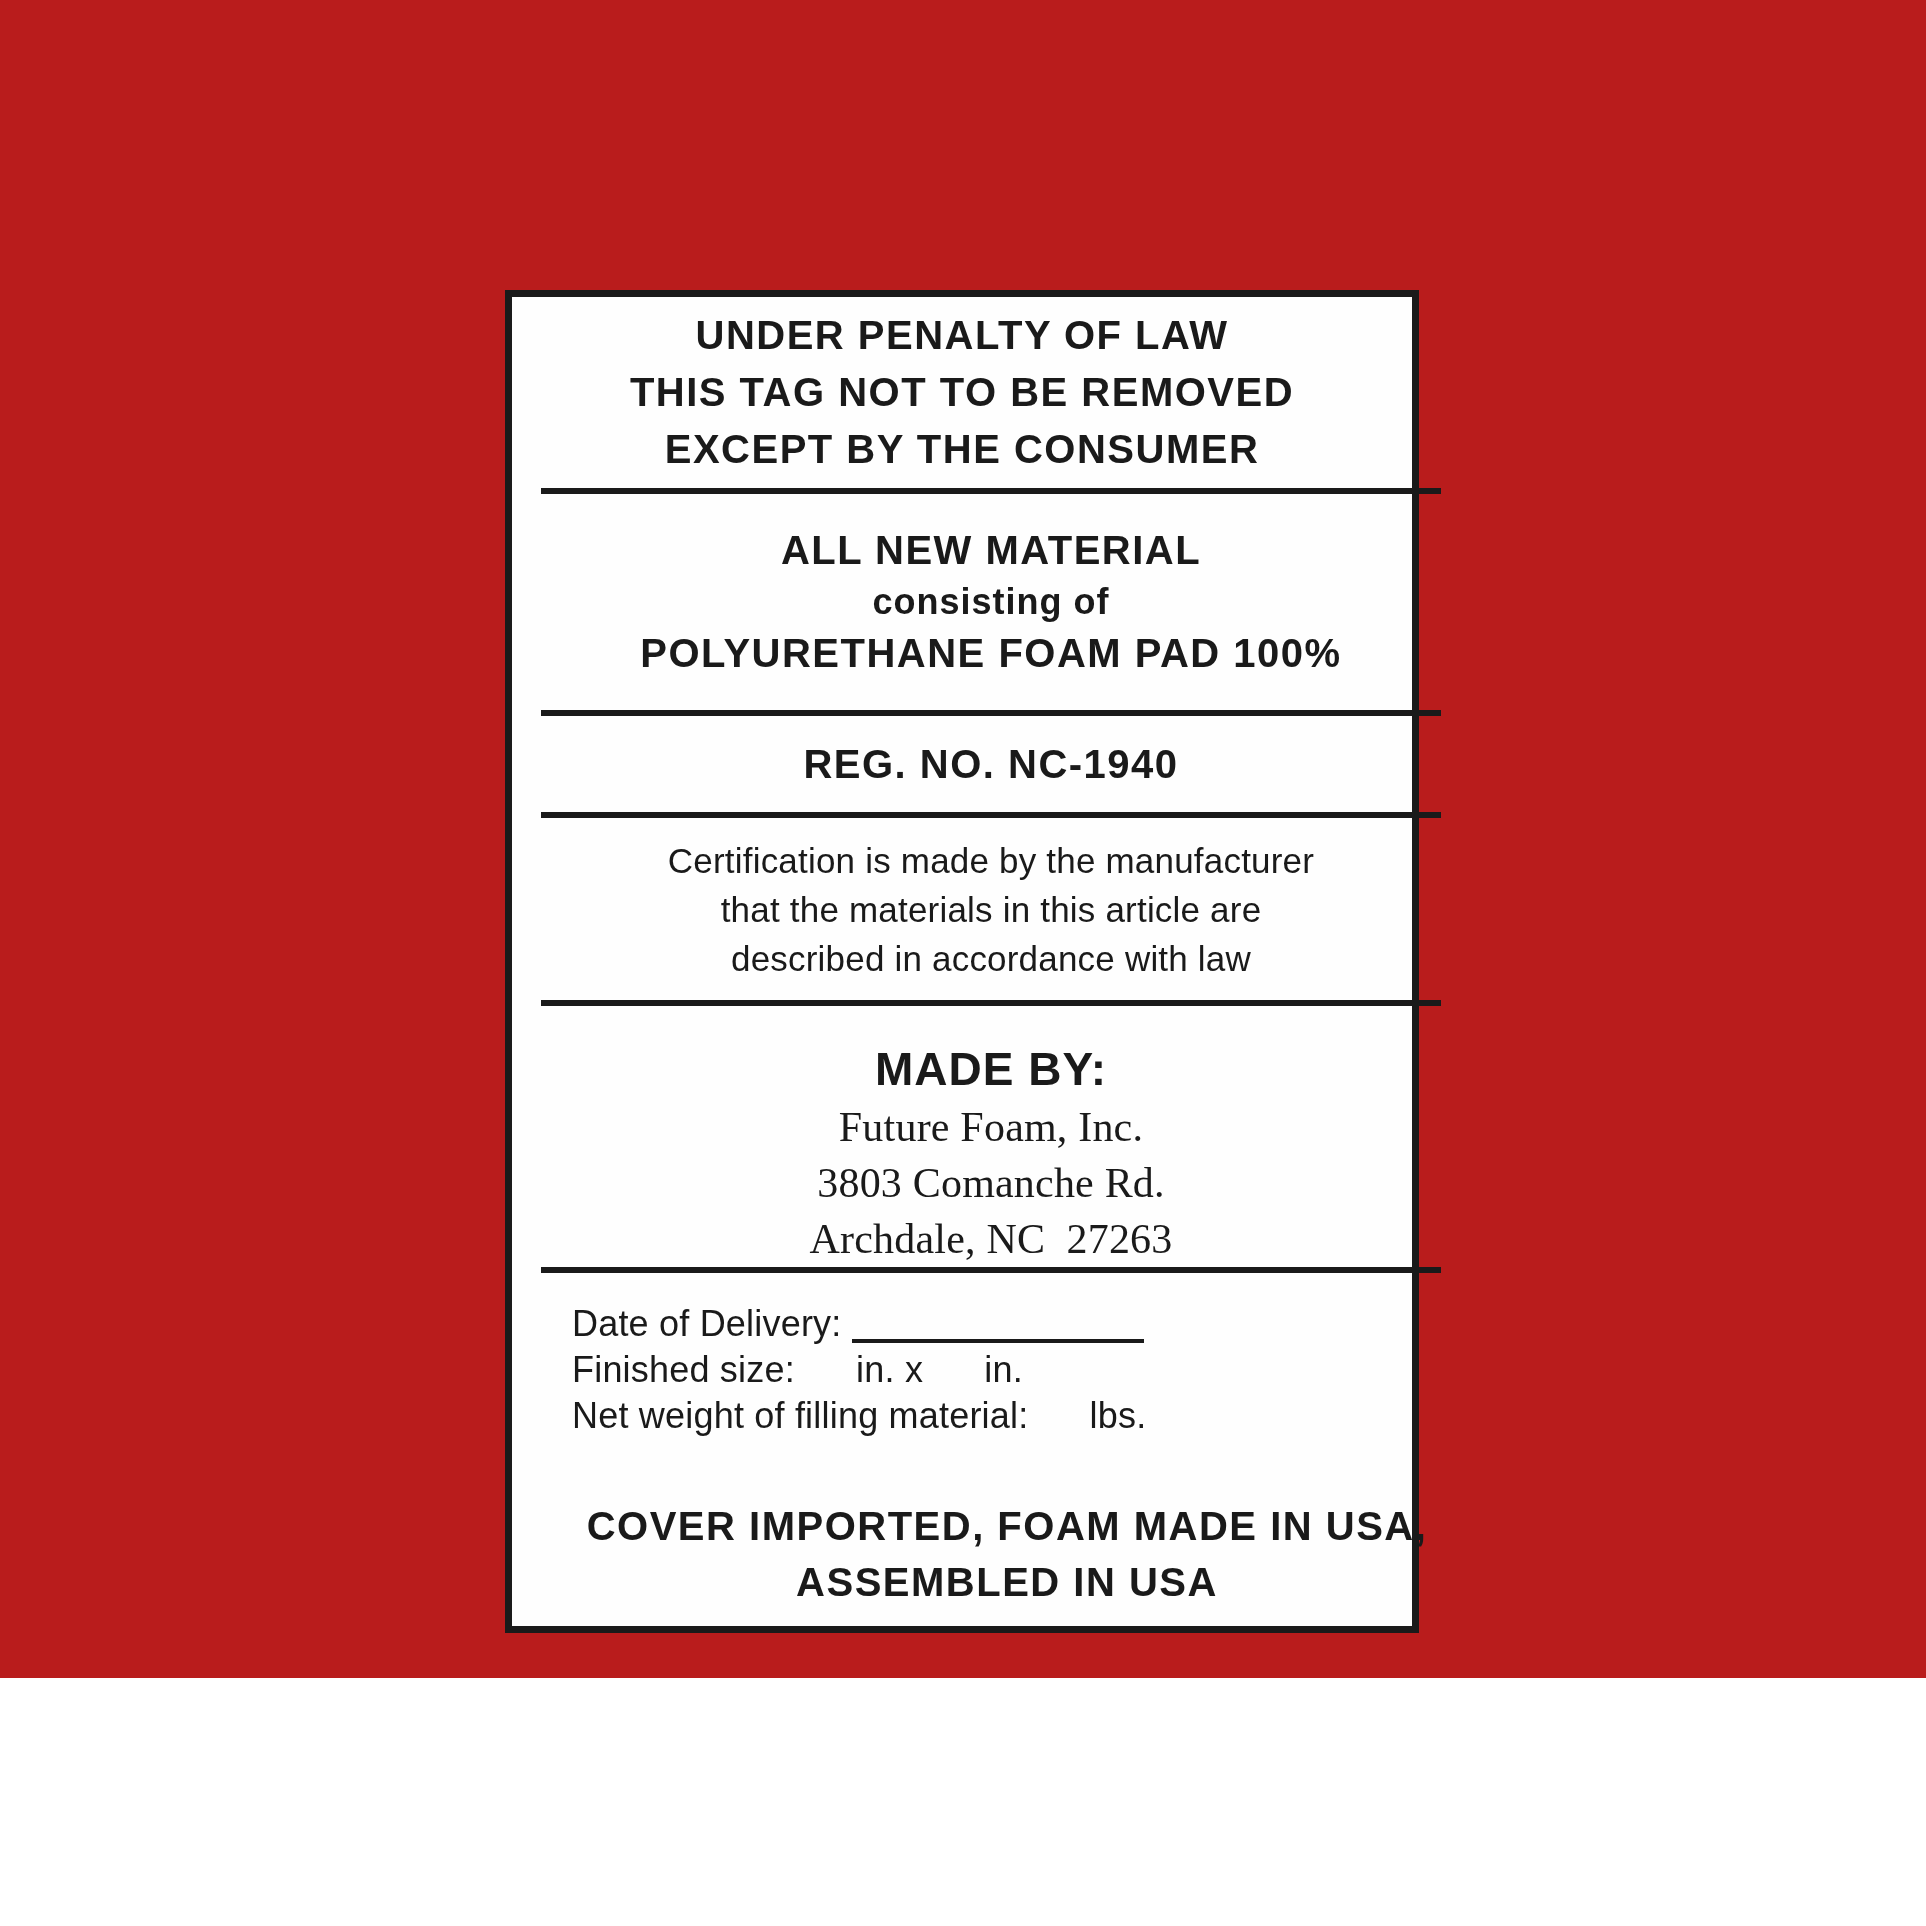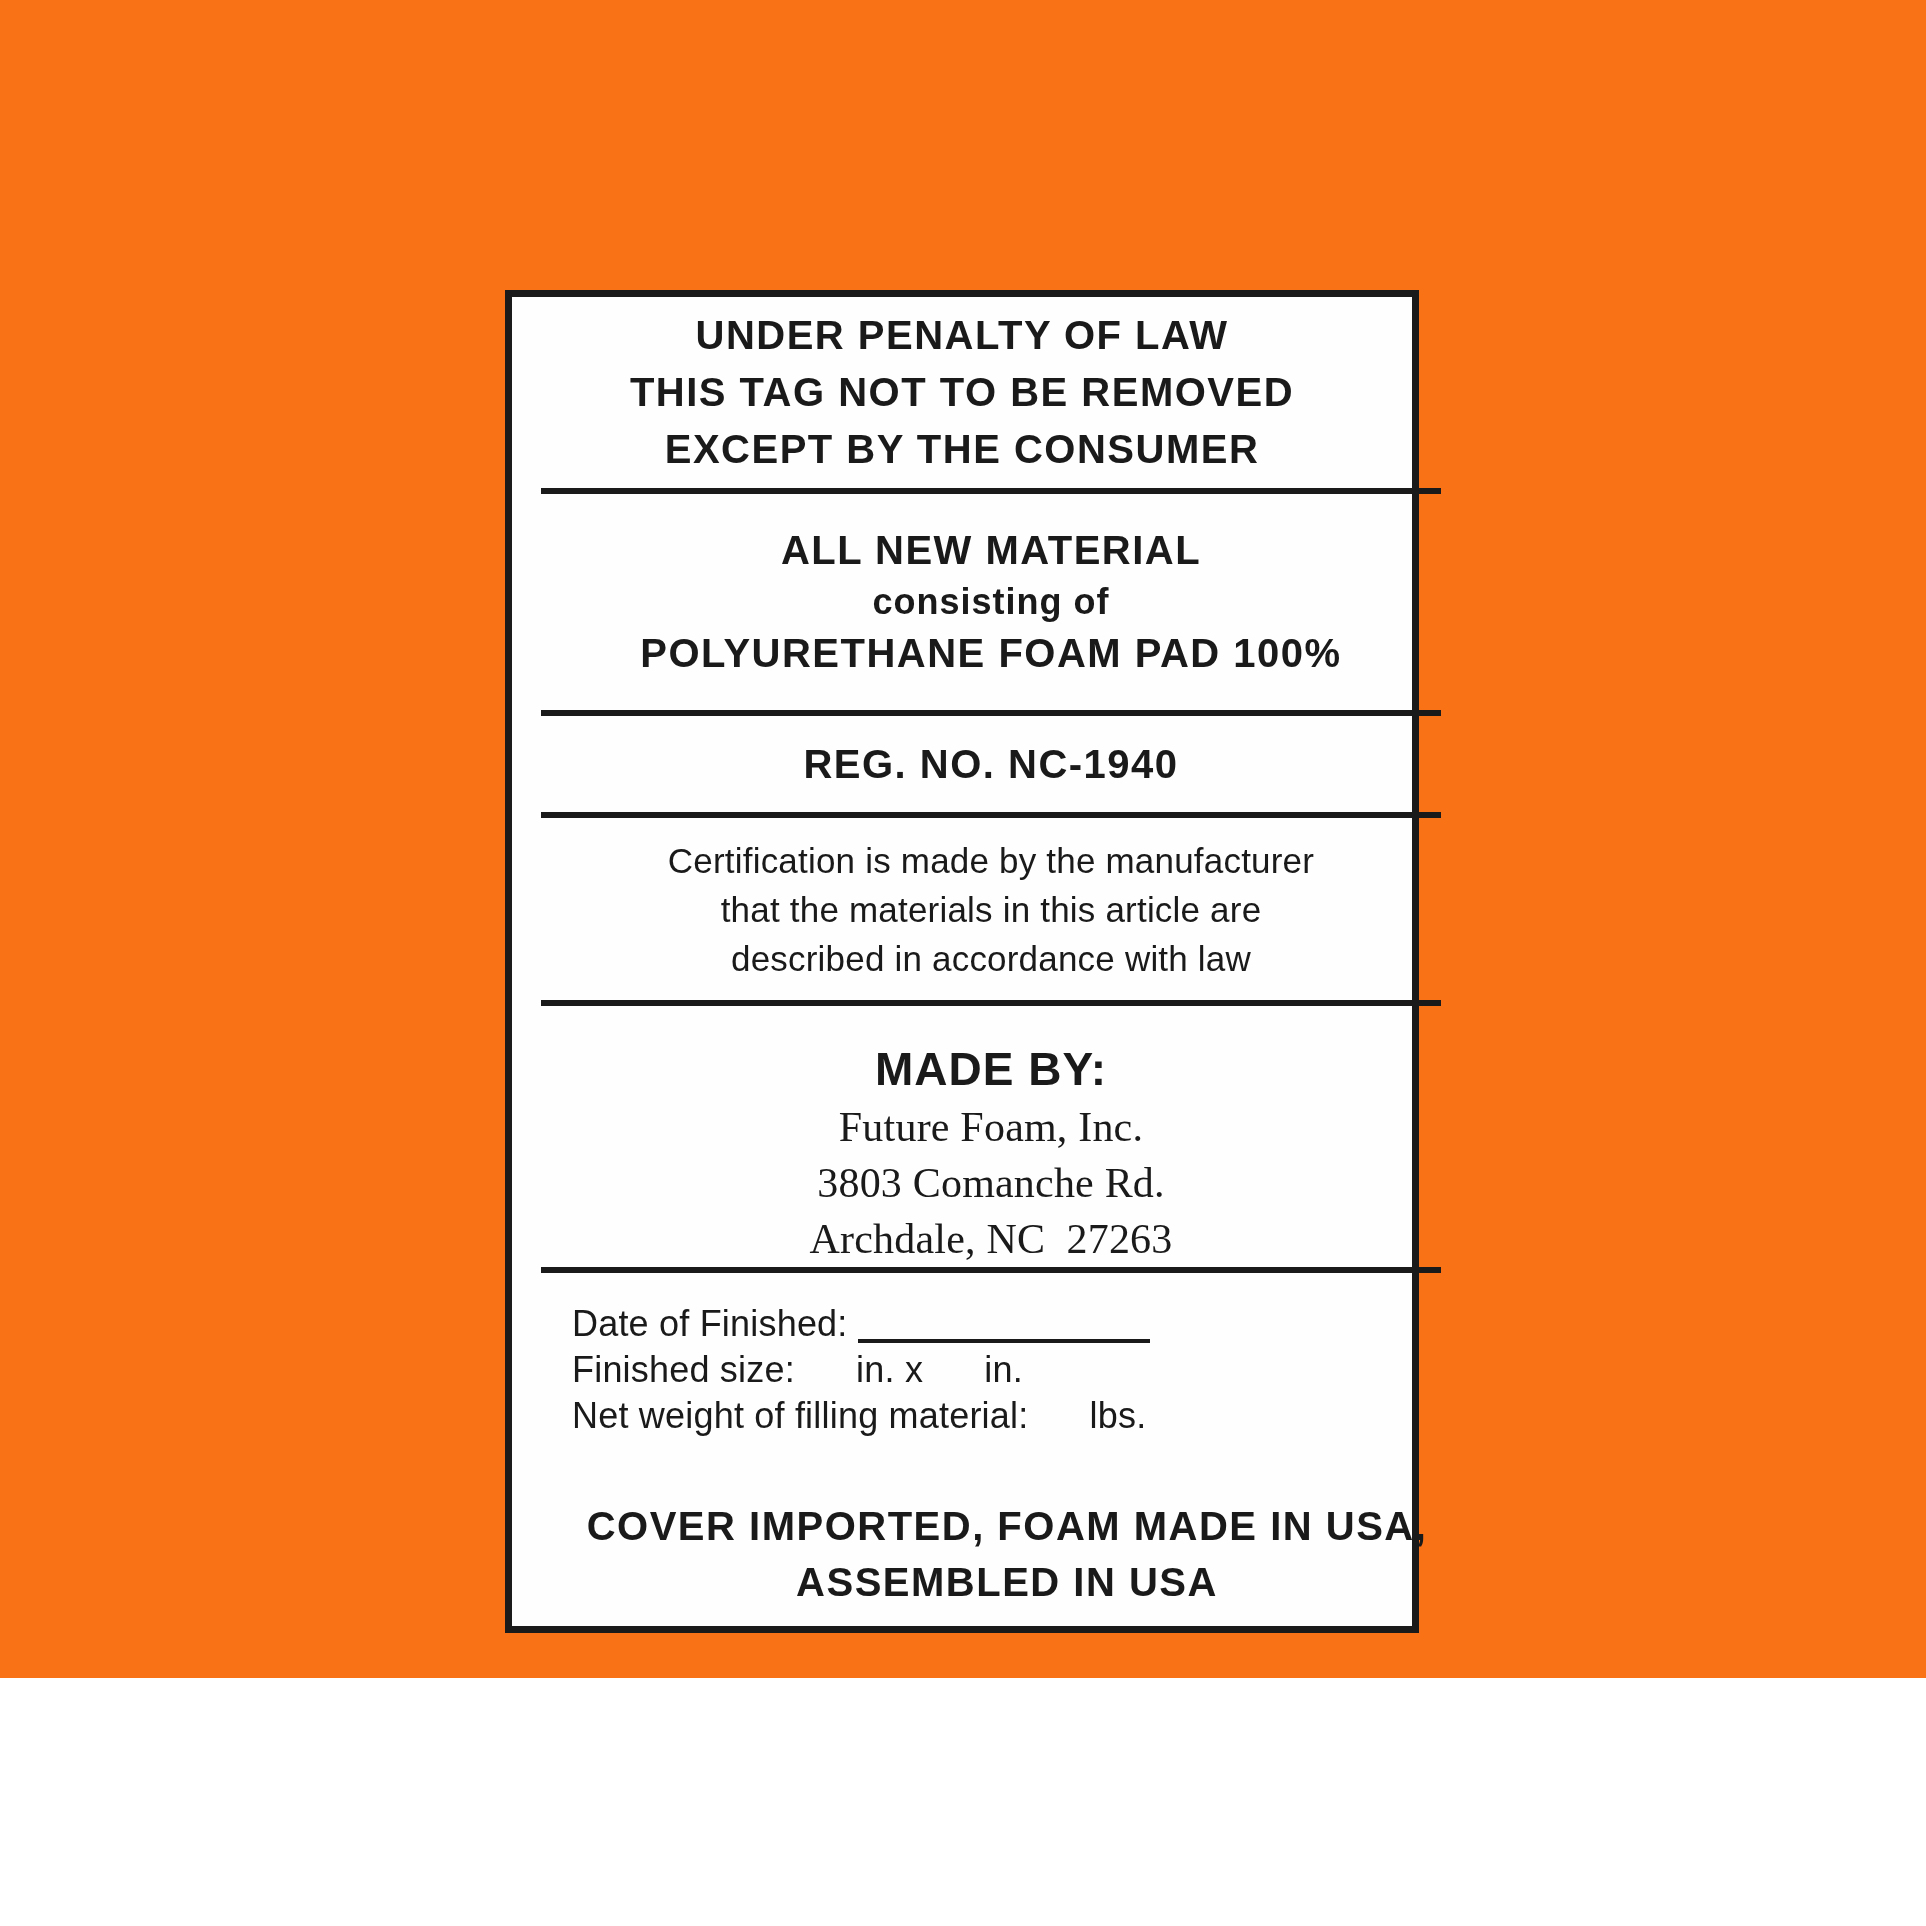--- a/index.html
+++ b/index.html
@@ -9,21 +9,21 @@
     height: 1927px;
     background: #ffffff;
     font-family: "Liberation Sans", "DejaVu Sans", sans-serif;
     color: #1a1a1a;
     overflow: hidden;
   }
   .canvas {
     position: relative;
     width: 1927px;
     height: 1678px;
-    background: #f97316;
+    background: #b91c1c;
   }
   .law-label {
     position: absolute;
     left: 505px;
     top: 290px;
     width: 914px;
     height: 1343px;
     box-sizing: border-box;
     border: 7px solid #1a1a1a;
     background: #fefefe;
@@ -144,21 +144,21 @@
 
     <div class="sec sec-madeby">
       <div class="madeby-head">MADE BY:</div>
       <div class="addr-line">Future Foam, Inc.</div>
       <div class="addr-line">3803 Comanche Rd.</div>
       <div class="addr-line">Archdale, NC  27263</div>
     </div>
 
     <div class="sec sec-details">
       <div class="details-block">
-        <div class="detail-line"><span>Date of Finished:</span><span class="blank-line"></span></div>
+        <div class="detail-line"><span>Date of Delivery:</span><span class="blank-line"></span></div>
         <div class="detail-line">Finished size:      in. x      in.</div>
         <div class="detail-line">Net weight of filling material:      lbs.</div>
       </div>
       <div class="origin-block">
         <div class="origin-line">COVER IMPORTED, FOAM MADE IN USA,</div>
         <div class="origin-line">ASSEMBLED IN USA</div>
       </div>
     </div>
 
   </div>

